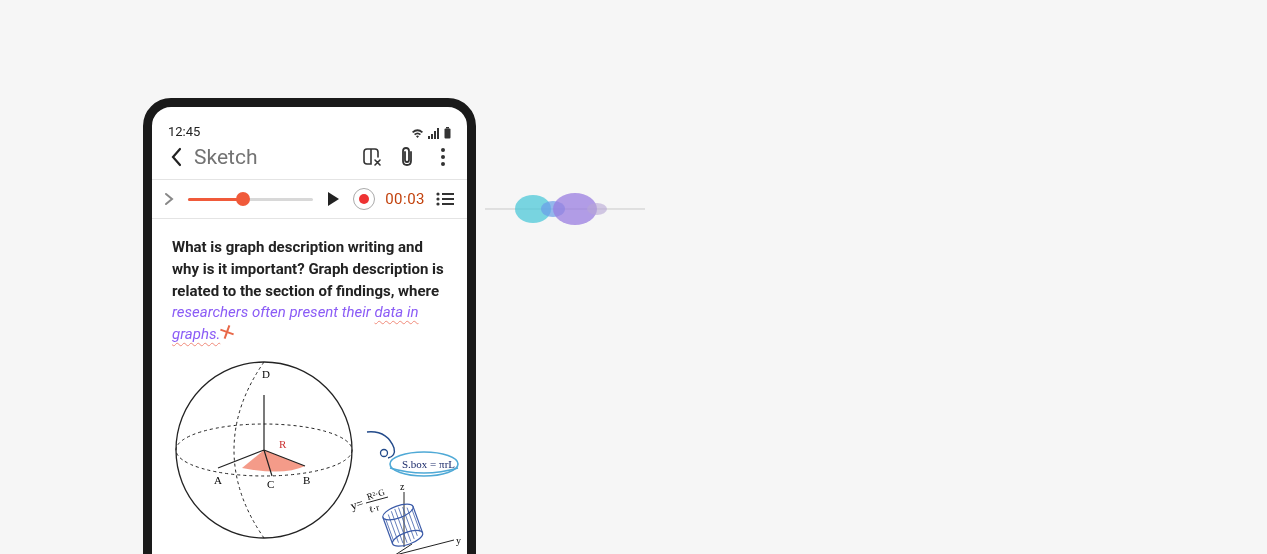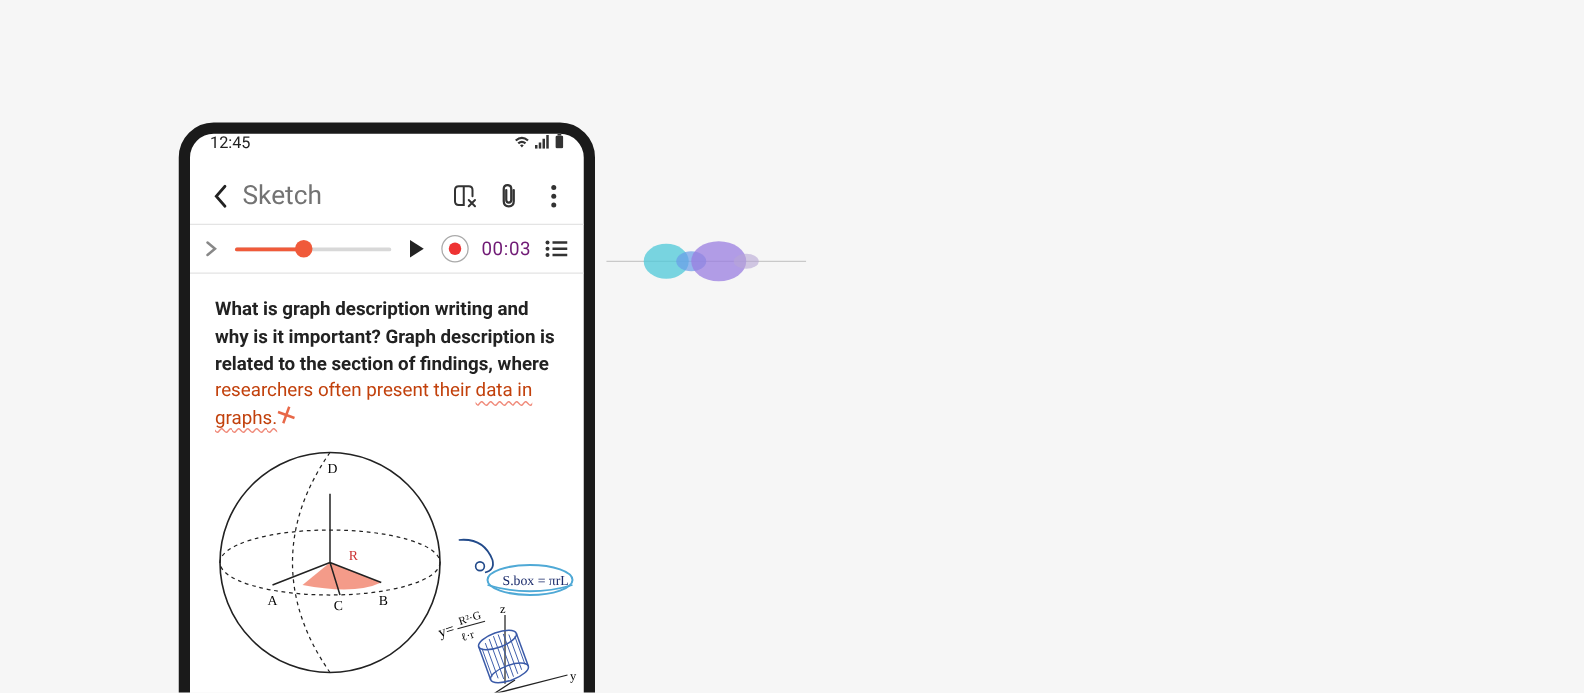--- a/index.html
+++ b/index.html
@@ -18,21 +18,21 @@
       width: 333px;
       height: 680px;
       border: 9px solid #1a1a1a;
       border-radius: 28px;
       background: #fff;
       overflow: hidden;
     }
     .statusbar {
       height: 32px;
       display: flex;
-      align-items: flex-start;
+      align-items: flex-end;
       justify-content: space-between;
       padding: 0 16px;
       font-size: 13px;
       color: #222;
     }
     .status-icons { display: flex; gap: 4px; align-items: center; }
     .status-icons svg { display: block; }
     .headerbar {
       display: flex;
       align-items: center;
@@ -68,25 +68,25 @@
       left: 44%;
       top: 50%;
       width: 14px; height: 14px;
       margin: -7px 0 0 -7px;
       background: #f05a3a;
       border-radius: 50%;
     }
     .play-icon, .record-icon, .list-icon { width: 20px; height:20px; display:flex; align-items:center; justify-content:center;}
     .record-icon { width:22px; height:22px; border:1px solid #aaa; border-radius:50%; position:relative;}
     .record-dot { width:10px; height:10px; background:#e33; border-radius:50%;}
-    .time { font-size:15px; color:#701a75; letter-spacing:0.5px;}
+    .time { font-size:15px; color:#c2410c; letter-spacing:0.5px;}
     .content { padding: 18px 20px; }
     .para { font-size: 15px; line-height: 1.45; color:#222;}
     .bold { font-weight: 700; }
-    .faded { color: #c2410c; }
+    .faded { color: #8b5cf6; font-style: italic; }
     .underline-wavy {
       text-decoration: underline wavy #f08a7a;
       text-decoration-thickness: 1px;
       text-underline-offset: 3px;
     }
     .star {
       position: relative;
       display: inline-block;
       width: 14px; height: 14px;
       vertical-align: text-top;

